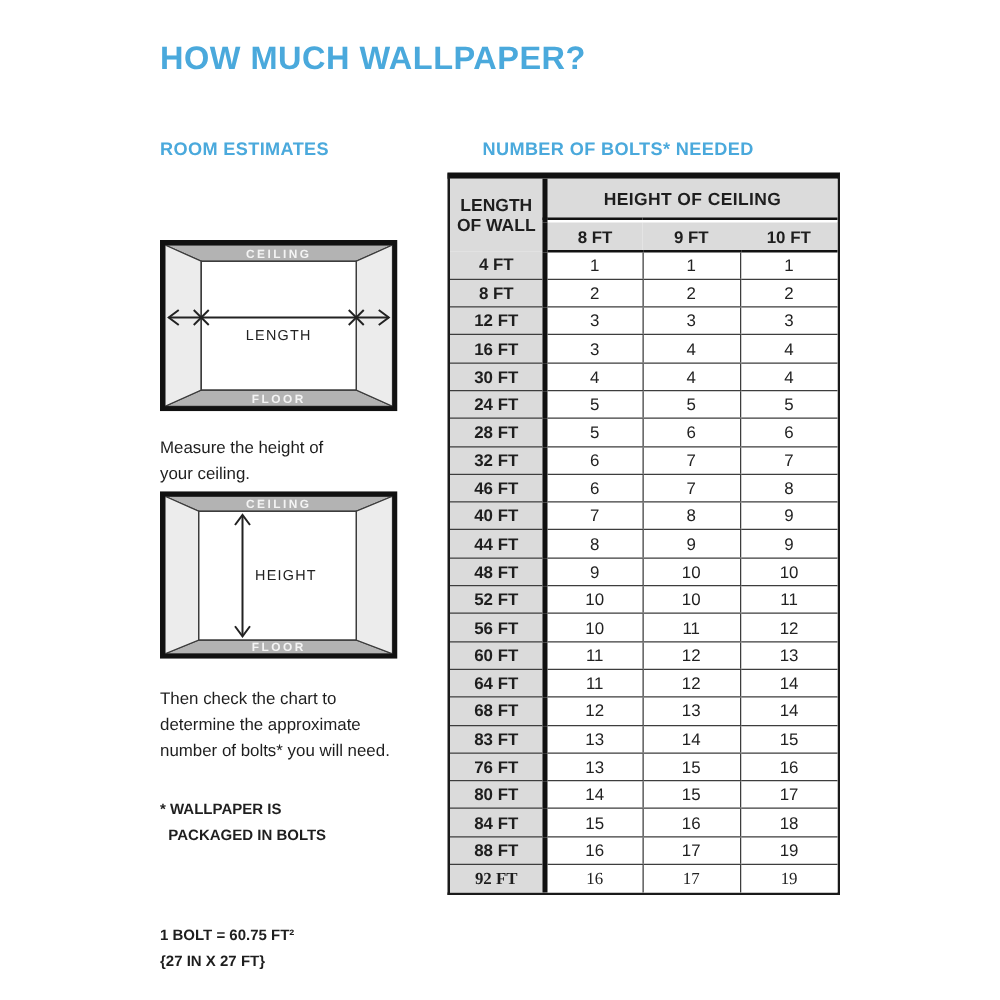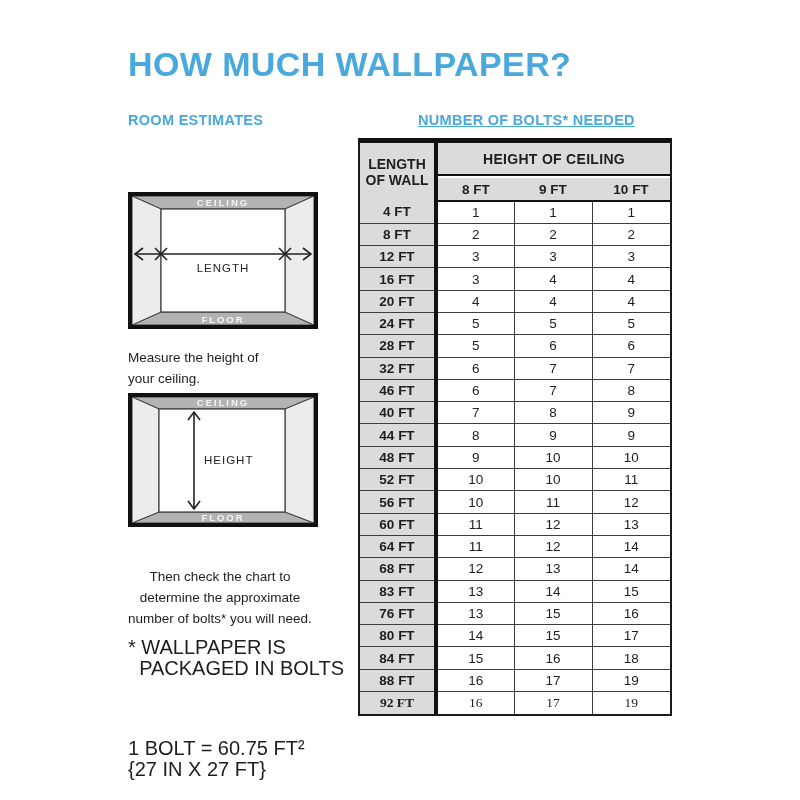--- a/index.html
+++ b/index.html
@@ -1,41 +1,41 @@
 <!DOCTYPE html>
 <html style="--accent: #4AA9DC; --table_gray: #DBDBDB; --band_gray: #B3B3B3; --wall_gray: #ECECEC;"><head>
 <meta charset="utf-8">
 <style>
   * { margin:0; padding:0; box-sizing:border-box; }
   html,body { background:#fff; }
   body { font-family:"Liberation Sans","DejaVu Sans",sans-serif; color:#1e1e1e; }
   .canvas { position:relative; width:800px; height:800px; background:#ffffff; overflow:hidden; }
 
   .page-title {
-    position:absolute; left:128px; top:45px;
-    font-size:34px; font-weight:bold; letter-spacing:0.4px;
+    position:absolute; left:128px; top:31px;
+    font-size:26px; font-weight:bold; letter-spacing:0.4px;
     color:var(--accent,#4AA9DC);
   }
   .section-heading {
     position:absolute; top:112px;
     font-size:14.5px; font-weight:bold; letter-spacing:0.3px;
     color:var(--accent,#4AA9DC);
   }
   .heading-left { left:128px; }
-  .heading-right { left:418px;text-decoration:underline; }
+  .heading-right { left:386px; }
 
   .body-text {
     position:absolute; left:128px;
     font-size:13.5px; line-height:21px; color:#1e1e1e;
     white-space:pre-wrap;
   }
   .step1 { top:142px; }
   .step2 { top:347px; }
-  .step3 { top:566px;text-align:center; }
-  .note  { font-weight:normal; font-size:20px; }
+  .step3 { top:548px; }
+  .note  { font-weight:bold; font-size:12px; }
   .note1 { top:637px; }
   .note2 { top:700px;margin-top:38px; }
 
   .diagram { position:absolute; left:128px; }
   .diagram1 { top:192px; }
   .diagram2 { top:393px; }
 
   
   .tbl-wrap {
     position:absolute; left:358px; top:138px; width:314px;
@@ -186,21 +186,21 @@
           </tr>
 
           <tr class="data-row">
             <th>16 FT</th>
             <td>3</td>
             <td class="sep">4</td>
             <td class="sep">4</td>
           </tr>
 
           <tr class="data-row">
-            <th>20 FT</th>
+            <th>30 FT</th>
             <td>4</td>
             <td class="sep">4</td>
             <td class="sep">4</td>
           </tr>
 
           <tr class="data-row">
             <th>24 FT</th>
             <td>5</td>
             <td class="sep">5</td>
             <td class="sep">5</td>

